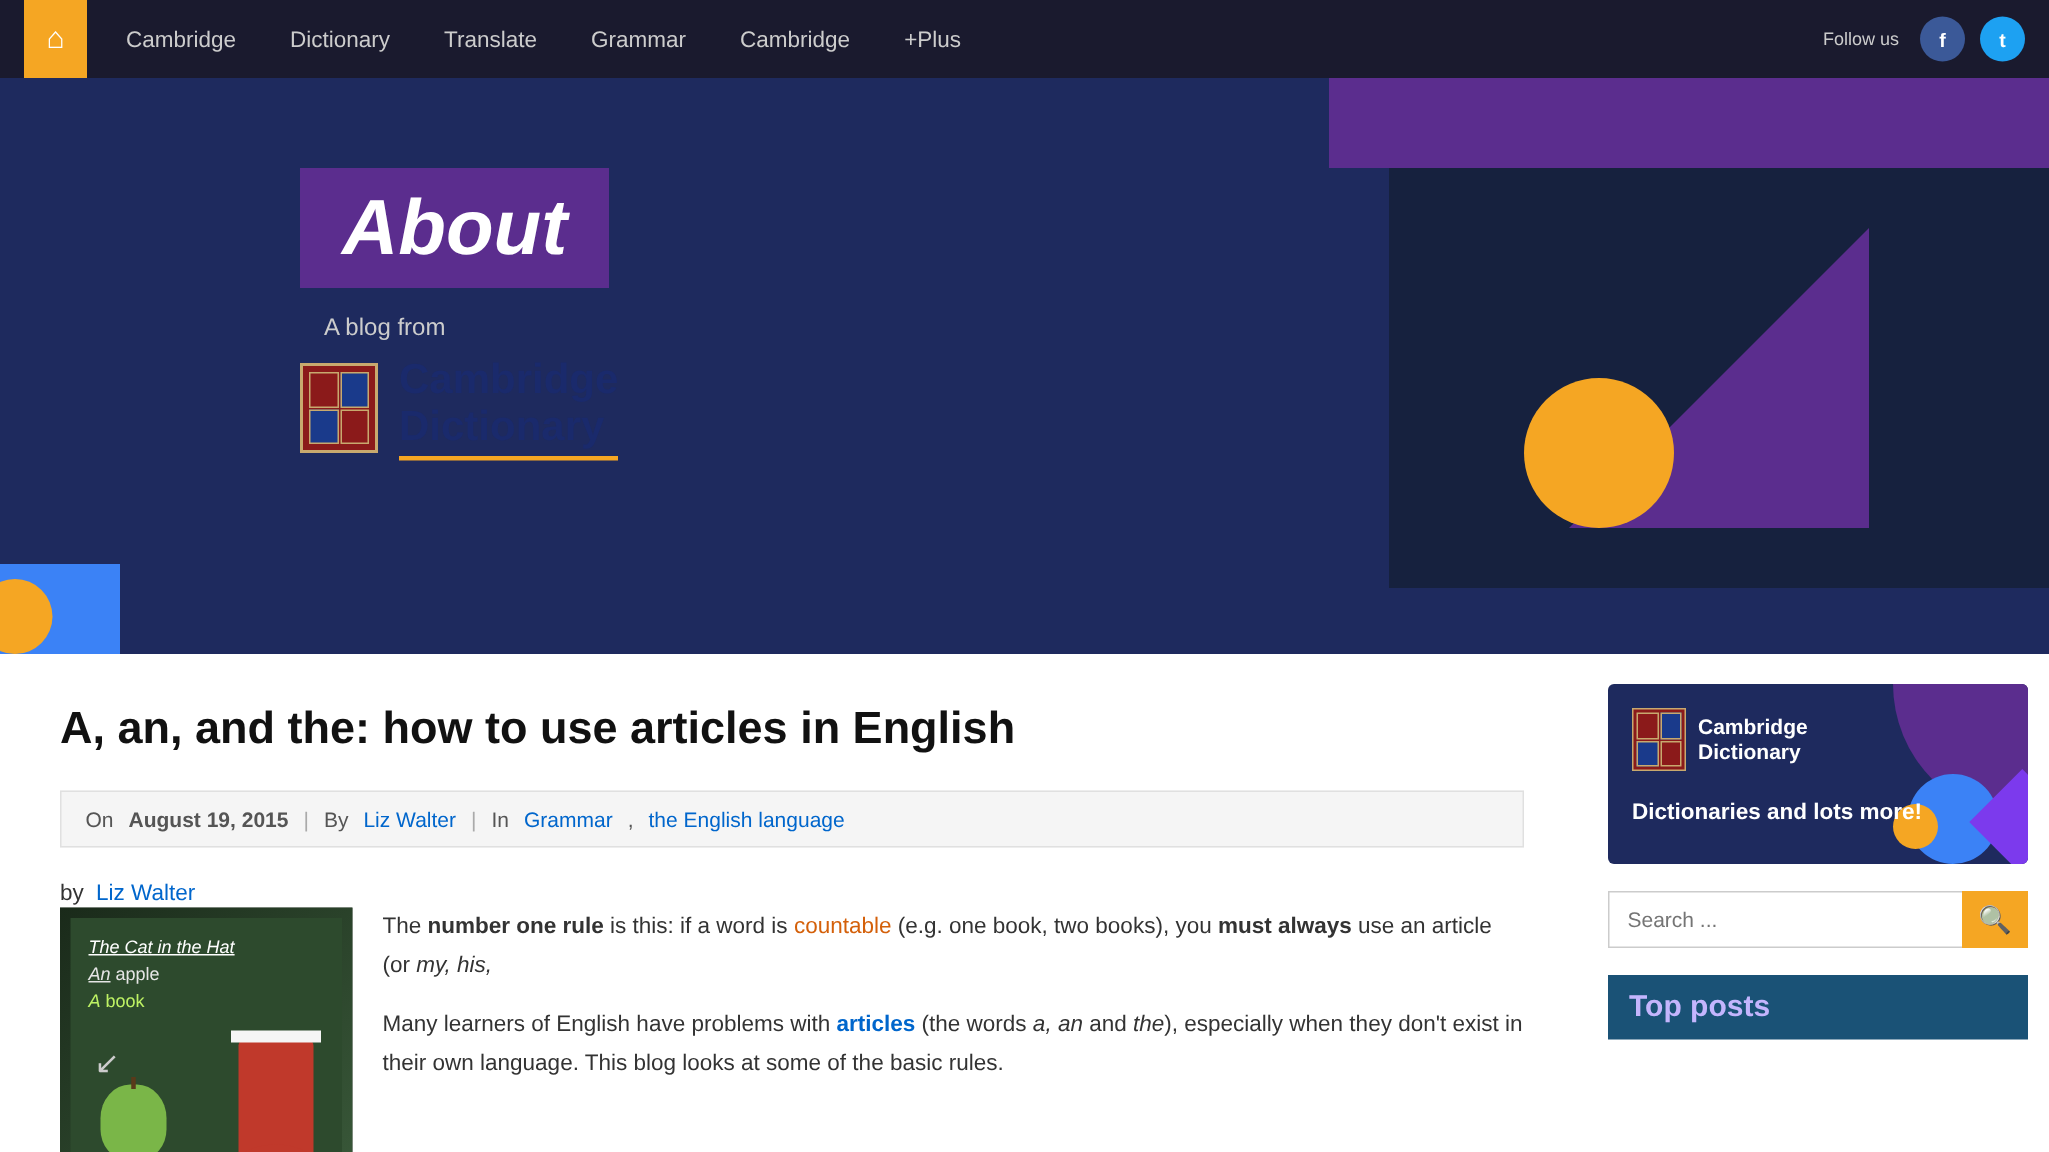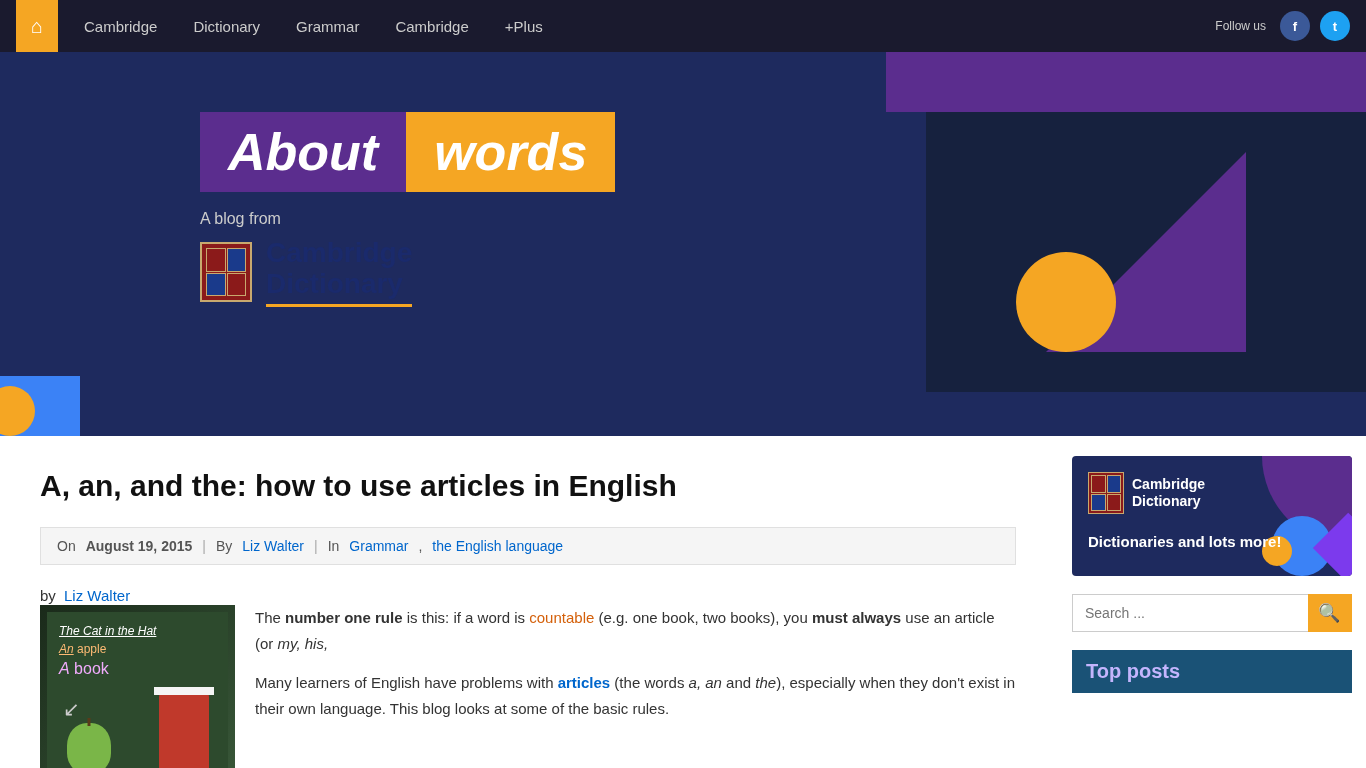--- a/index.html
+++ b/index.html
@@ -115,21 +115,21 @@
       font-weight: bold;
       font-style: italic;
       padding: 10px 28px;
     }
 
     .blog-from {
       color: #ccc;
       font-size: 16px;
       margin-top: 18px;
       position: relative; z-index: 2;
-      margin-left: 0;
+      margin-left: 16px;
     }
 
     .cambridge-logo-area {
       display: flex;
       align-items: center;
       gap: 14px;
       margin-top: 10px;
       position: relative; z-index: 2;
     }
     .cambridge-crest {
@@ -328,20 +328,21 @@
   </style>
 </head>
 <body>
 
 <nav class="navbar">
   <div class="nav-home-btn">
     <span>⌂</span>
   </div>
   <a class="nav-link">Cambridge</a>
   <a class="nav-link">Dictionary</a>
+  <a class="nav-link">Translate</a>
   <a class="nav-link">Grammar</a>
   <a class="nav-link">Cambridge</a>
   <a class="nav-link">+Plus</a>
   <div class="nav-right">
     <span class="follow-text">Follow us</span>
     <div class="social-btn fb">
       <span style="font-size:13px;font-weight:bold;">f</span>
     </div>
     <div class="social-btn tw">
       <span style="font-size:13px;font-weight:bold;">t</span>
@@ -353,21 +354,20 @@
   <div class="hero-bg-shapes">
     <div class="shape-dark-rect"></div>
     <div class="shape-purple-rect"></div>
     <div class="shape-purple-tri"></div>
     <div class="shape-orange-circle"></div>
     <div class="shape-blue-rect"></div>
     <div class="shape-orange-circle2"></div>
   </div>
   <div class="about-words-logo">
     <div class="about-part">About</div>
-    <div class="words-part">words</div>
   </div>
   <div class="blog-from">A blog from</div>
   <div class="cambridge-logo-area">
     <div class="cambridge-crest">
       <div class="crest-inner">
         <div class="crest-q" style="background:#8b1a1a; border:1px solid #c8a96e;"></div>
         <div class="crest-q" style="background:#1a3a8b; border:1px solid #c8a96e;"></div>
         <div class="crest-q" style="background:#1a3a8b; border:1px solid #c8a96e;"></div>
         <div class="crest-q" style="background:#8b1a1a; border:1px solid #c8a96e;"></div>
       </div>
@@ -403,24 +403,24 @@
       <a style="color:#0066cc; margin-left:4px;">Liz Walter</a>
     </div>
 
     <div class="article-body-row">
 
       <div class="book-image">
         <div class="book-image-inner">
 
           <div style="width:100%;height:100%;background:#2d4a2d;position:relative;padding:12px;">
             <div style="font-size:12px;color:#fff;font-style:italic;text-decoration:underline;margin-bottom:4px;">The Cat in the Hat</div>
-            <div style="font-size:12px;color:#fdba74;margin-bottom:4px;">
+            <div style="font-size:12px;color:#e5e5e5;margin-bottom:4px;">
               <span style="font-style:italic;text-decoration:underline;">An</span> apple
             </div>
-            <div style="font-size:16px;color:#f0abfc;margin-bottom:22px;">
+            <div style="font-size:12px;color:#bef264;margin-bottom:22px;">
               <span style="font-style:italic;">A</span> book
             </div>
 
             <div style="position:absolute;bottom:20px;left:16px;">
               <div style="color:#ccc;font-size:20px;">↙</div>
               <div style="width:44px;height:50px;background:#7ab648;border-radius:45% 45% 40% 40%;margin-left:4px;margin-top:2px;position:relative;">
                 <div style="position:absolute;top:-5px;left:50%;width:3px;height:8px;background:#5a3a1a;transform:translateX(-50%);"></div>
               </div>
             </div>
 

